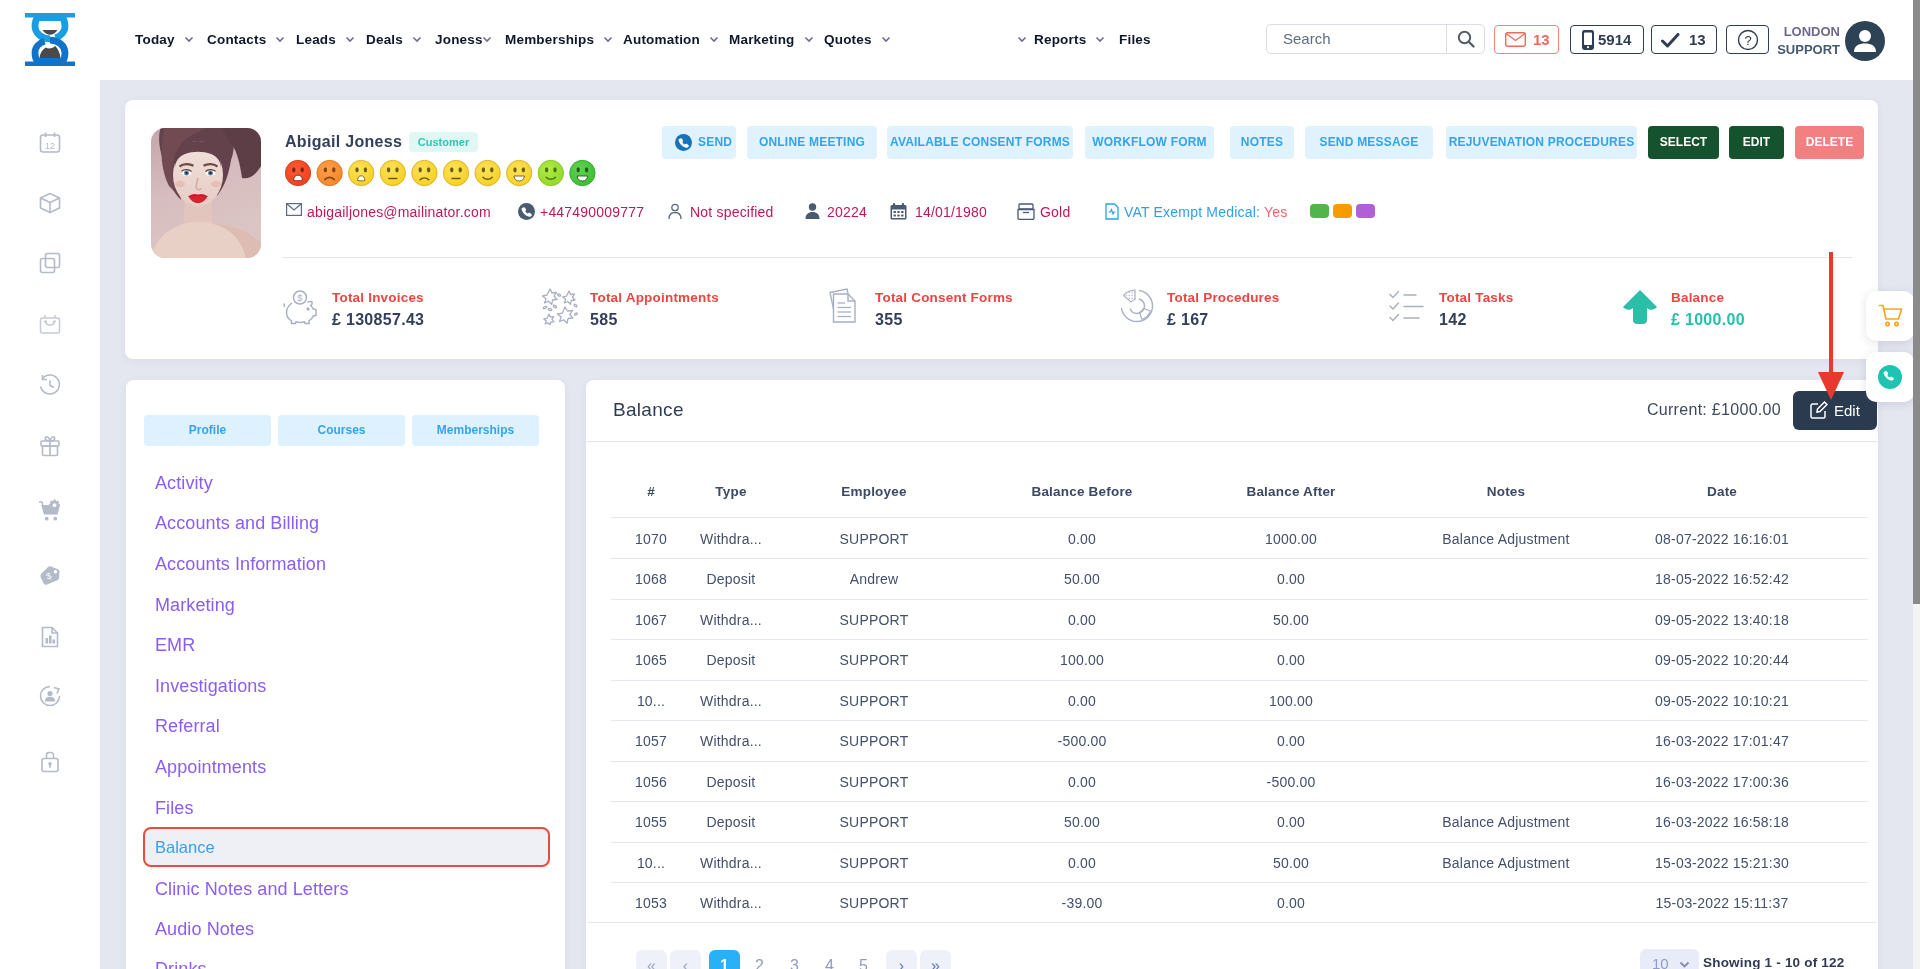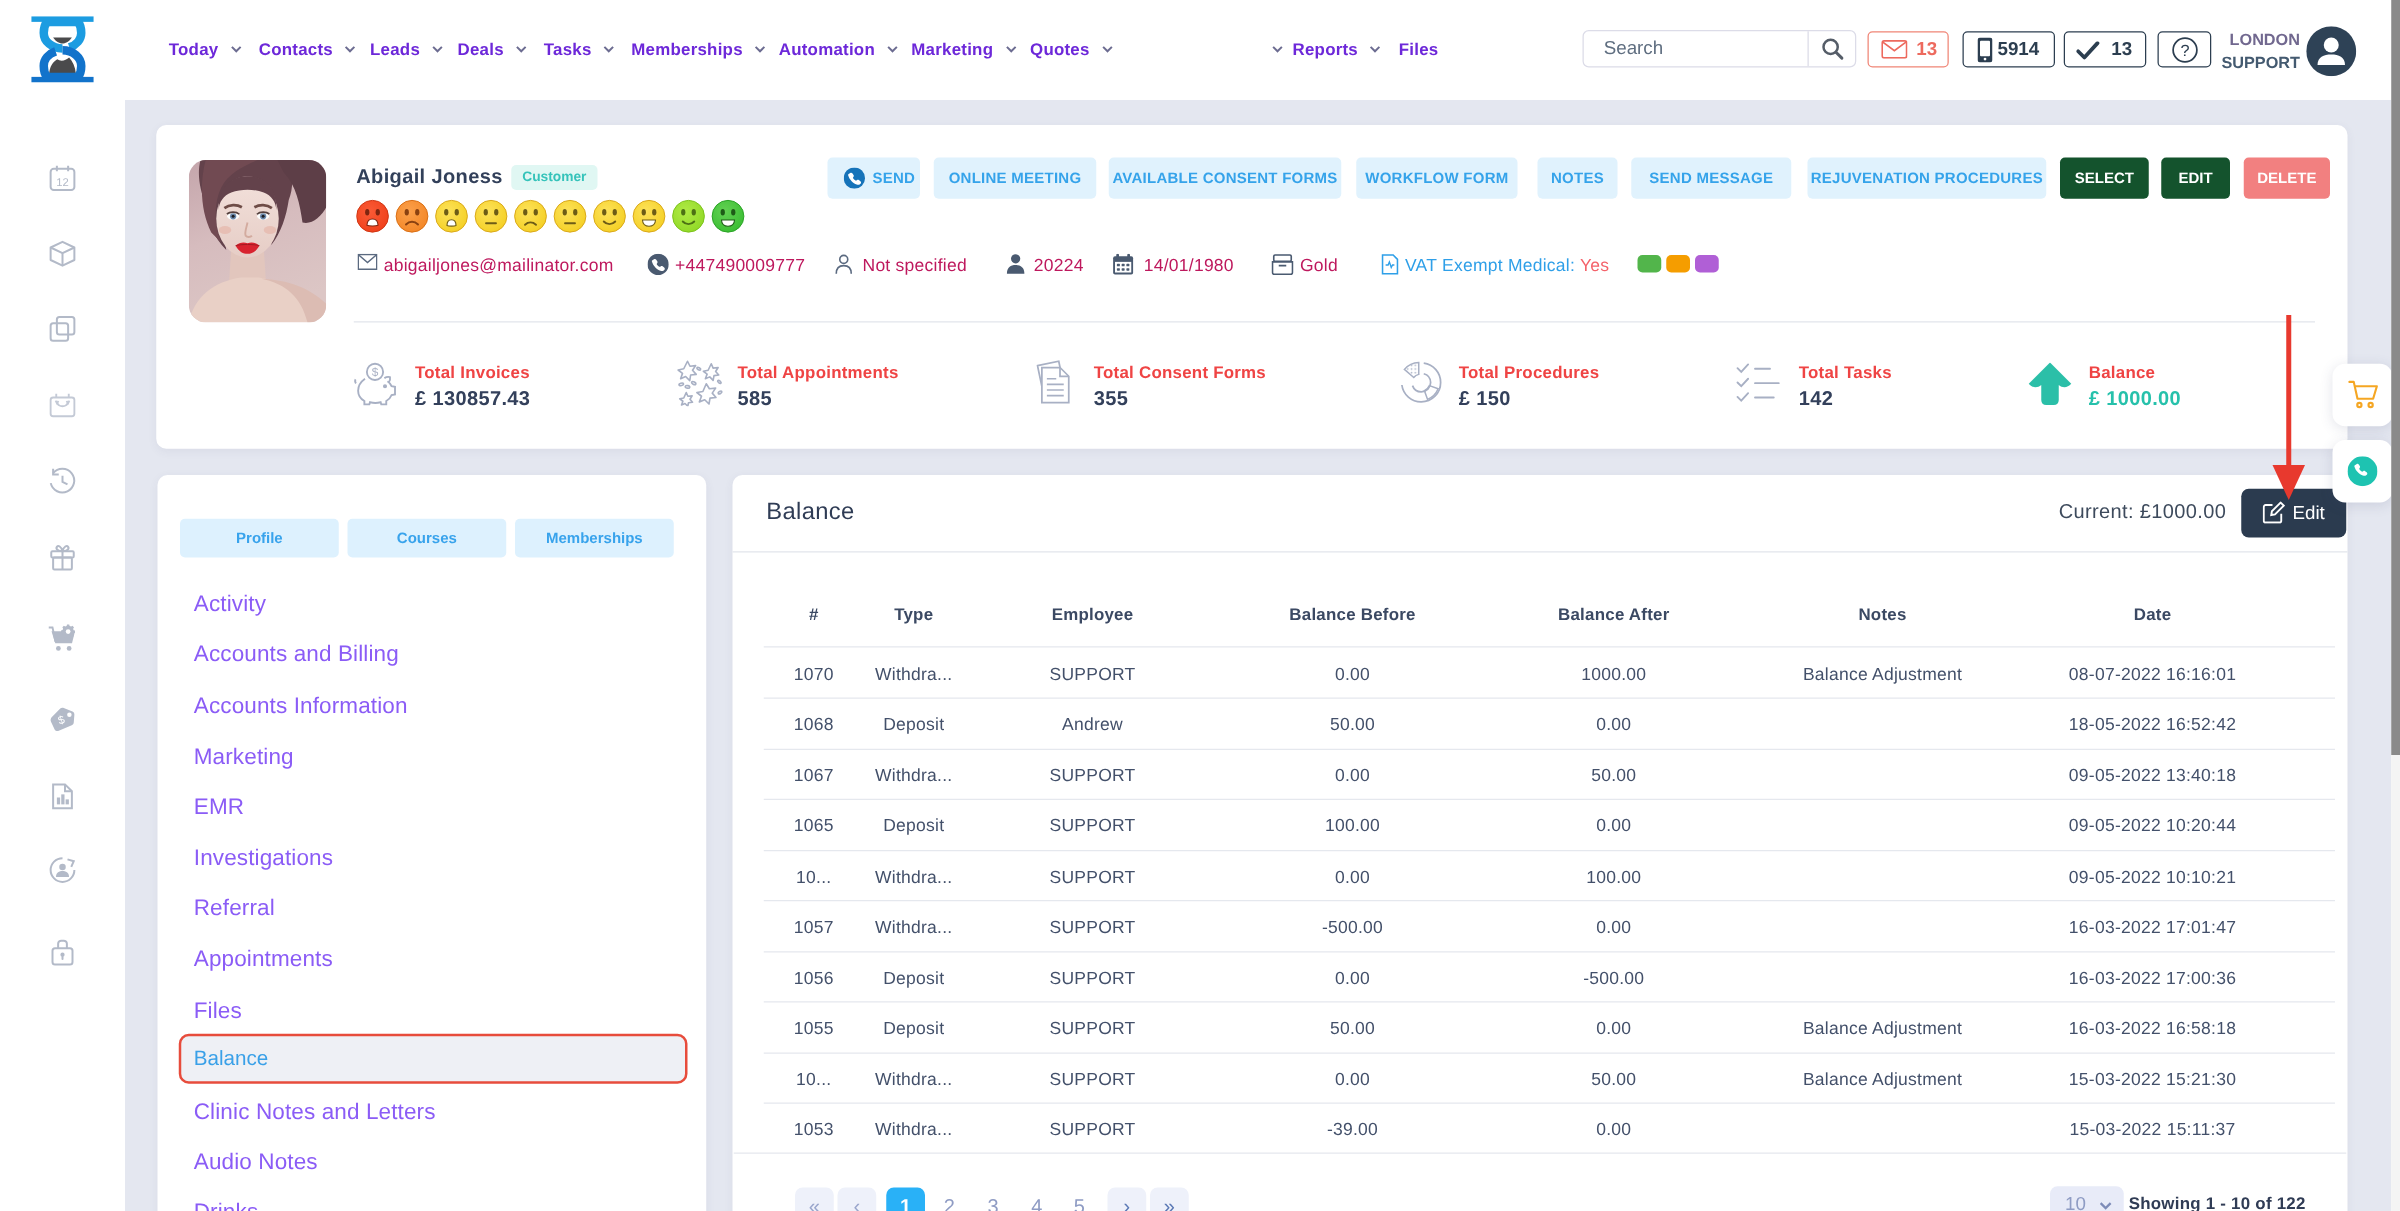--- a/index.html
+++ b/index.html
@@ -4,21 +4,21 @@
 <style>
 * { margin:0; padding:0; box-sizing:border-box; }
 html,body { width:1920px; height:969px; overflow:hidden; }
 body { font-family:"Liberation Sans", sans-serif; background:#fff; }
 #page { position:relative; width:1920px; height:969px; overflow:hidden; }
 .abs { position:absolute; }
 #maingray { left:100px; top:80px; width:1813px; height:889px; background:#e4e7f0; }
 .card { background:#fff; border-radius:8px; box-shadow:0 2px 8px rgba(60,70,110,0.06); }
 
 #nav { left:0; top:0; width:1920px; height:80px; background:#fff; }
-.navitem { position:absolute; top:0; height:80px; line-height:80px; font-size:13.5px; color:#6d28d9; font-weight:700; letter-spacing:0.2px; white-space:nowrap; }
+.navitem { position:absolute; top:0; height:80px; line-height:80px; font-size:13.5px; color:#0f172a; font-weight:700; letter-spacing:0.2px; white-space:nowrap; }
 .chev { position:absolute; top:36px; }
 #searchbox { left:1266px; top:24px; width:219px; height:30px; border:1px solid #dcdce8; border-radius:5px; background:#fff; }
 #searchbox .ph { position:absolute; left:16px; top:0; line-height:28px; font-size:15px; color:#5f6e80; }
 #searchbox .mag { position:absolute; right:0; top:0; width:38px; height:28px; border-left:1px solid #dcdce8; }
 .tbtn { position:absolute; top:25px; height:29px; border-radius:4px; border:1.5px solid #2c3e50; background:#fff; }
 
 #sidebar { left:0; top:80px; width:100px; height:889px; background:#fff; }
 .sic { position:absolute; left:38px; width:24px; height:24px; }
 
 #card1 { left:125px; top:100px; width:1753px; height:259px; }
@@ -76,21 +76,21 @@
     <rect x="0" y="48.5" width="50" height="4.5" fill="#1273cb"></rect>
     <path d="M17.5 17 L32.5 17 C30 20.8 27 21.8 25 21.8 C23 21.8 20 20.8 17.5 17 Z" fill="#4a4a4c"></path>
     <path d="M14.3 46 C14.8 40.5 17 36.6 20.8 34.4 C23.5 36.4 27.5 35.6 30.3 33 C33.2 36 35.2 40.5 35.7 46 Z" fill="#4a4a4c"></path>
     <path d="M25 25.8 C16.5 25.8 10 20 10 13.3 C10 9.5 11 6.5 12.5 4.5 L37.5 4.5 C39 6.5 40 9.5 40 13.3 C40 18.6 36 23 30.5 24.9" fill="none" stroke="#1c9ce1" stroke-width="6.8"></path>
     <path d="M25 27.2 C33.5 27.2 40 33 40 39.7 C40 43.5 39 46.5 37.5 48.5 L12.5 48.5 C11 46.5 10 43.5 10 39.7 C10 34.4 14 30 19.5 28.1" fill="none" stroke="#1273cb" stroke-width="6.8"></path>
   </svg>
   <div class="navitem" style="left:135px">Today</div>
   <div class="navitem" style="left:207px">Contacts</div>
   <div class="navitem" style="left:296px">Leads</div>
   <div class="navitem" style="left:366px">Deals</div>
-  <div class="navitem" style="left:435px">Tasks</div>
+  <div class="navitem" style="left:435px">Joness</div>
   <div class="navitem" style="left:505px">Memberships</div>
   <div class="navitem" style="left:623px">Automation</div>
   <div class="navitem" style="left:729px">Marketing</div>
   <div class="navitem" style="left:824px">Quotes</div>
   <div class="navitem" style="left:1034px">Reports</div>
   <div class="navitem" style="left:1119px">Files</div>
   <svg class="chev" style="left:184px" width="10" height="7">
       <path d="M1.5 1.5 L5 5 L8.5 1.5" stroke="#6c6c91" stroke-width="1.6" fill="none"></path>
     </svg>
   <svg class="chev" style="left:275px" width="10" height="7">
@@ -538,21 +538,21 @@
         <pattern id="dots" width="3" height="3" patternUnits="userSpaceOnUse">
           <circle cx="1.2" cy="1.2" r="0.7" fill="#a8b0c4"></circle>
         </pattern>
       </defs>
     <path d="M16 2 A 16 16 0 0 0 4.5 7.5 L12 14 A 7 7 0 0 1 16 11.5 Z" fill="url(#dots)" stroke="#a8b0c4" stroke-width="1.2"></path>
     <path d="M20 2.5 A 15.5 15.5 0 0 1 33.5 18 A 15.5 15.5 0 0 1 18 33.5 A 15.5 15.5 0 0 1 2.5 20" fill="none" stroke="#a8b0c4" stroke-width="1.4"></path>
     <path d="M20 11 A 7.5 7.5 0 0 1 25.5 18 A 7.5 7.5 0 0 1 18 25.5 A 7.5 7.5 0 0 1 11 20.5" fill="none" stroke="#a8b0c4" stroke-width="1.4"></path>
     <path d="M23 31.5 A 15.5 15.5 0 0 0 31.5 23 L24.5 20.5 A 7.5 7.5 0 0 1 20.5 24.5 Z" fill="none" stroke="#a8b0c4" stroke-width="1.2"></path>
   </svg>
   <div class="stlabel" style="left:1167px">Total Procedures</div>
-  <div class="stval" style="left:1167px">£ <b>150</b></div>
+  <div class="stval" style="left:1167px">£ <b>167</b></div>
   <svg class="stico" style="left:1388px;top:290px" width="37" height="34" viewBox="0 0 37 34">
     <g fill="none" stroke="#a8b0c4" stroke-width="1.5" stroke-linecap="round">
       <path d="M2 4.5 L5 7.5 L10.5 1.5"></path>
         <line x1="16" y1="5" x2="28" y2="5"></line>
       <path d="M2 16 L5 19 L10.5 13"></path>
         <line x1="16" y1="16.5" x2="35" y2="16.5"></line>
       <path d="M2 27.5 L5 30.5 L10.5 24.5"></path>
         <line x1="16" y1="28" x2="31" y2="28"></line>
     </g>
   </svg>

